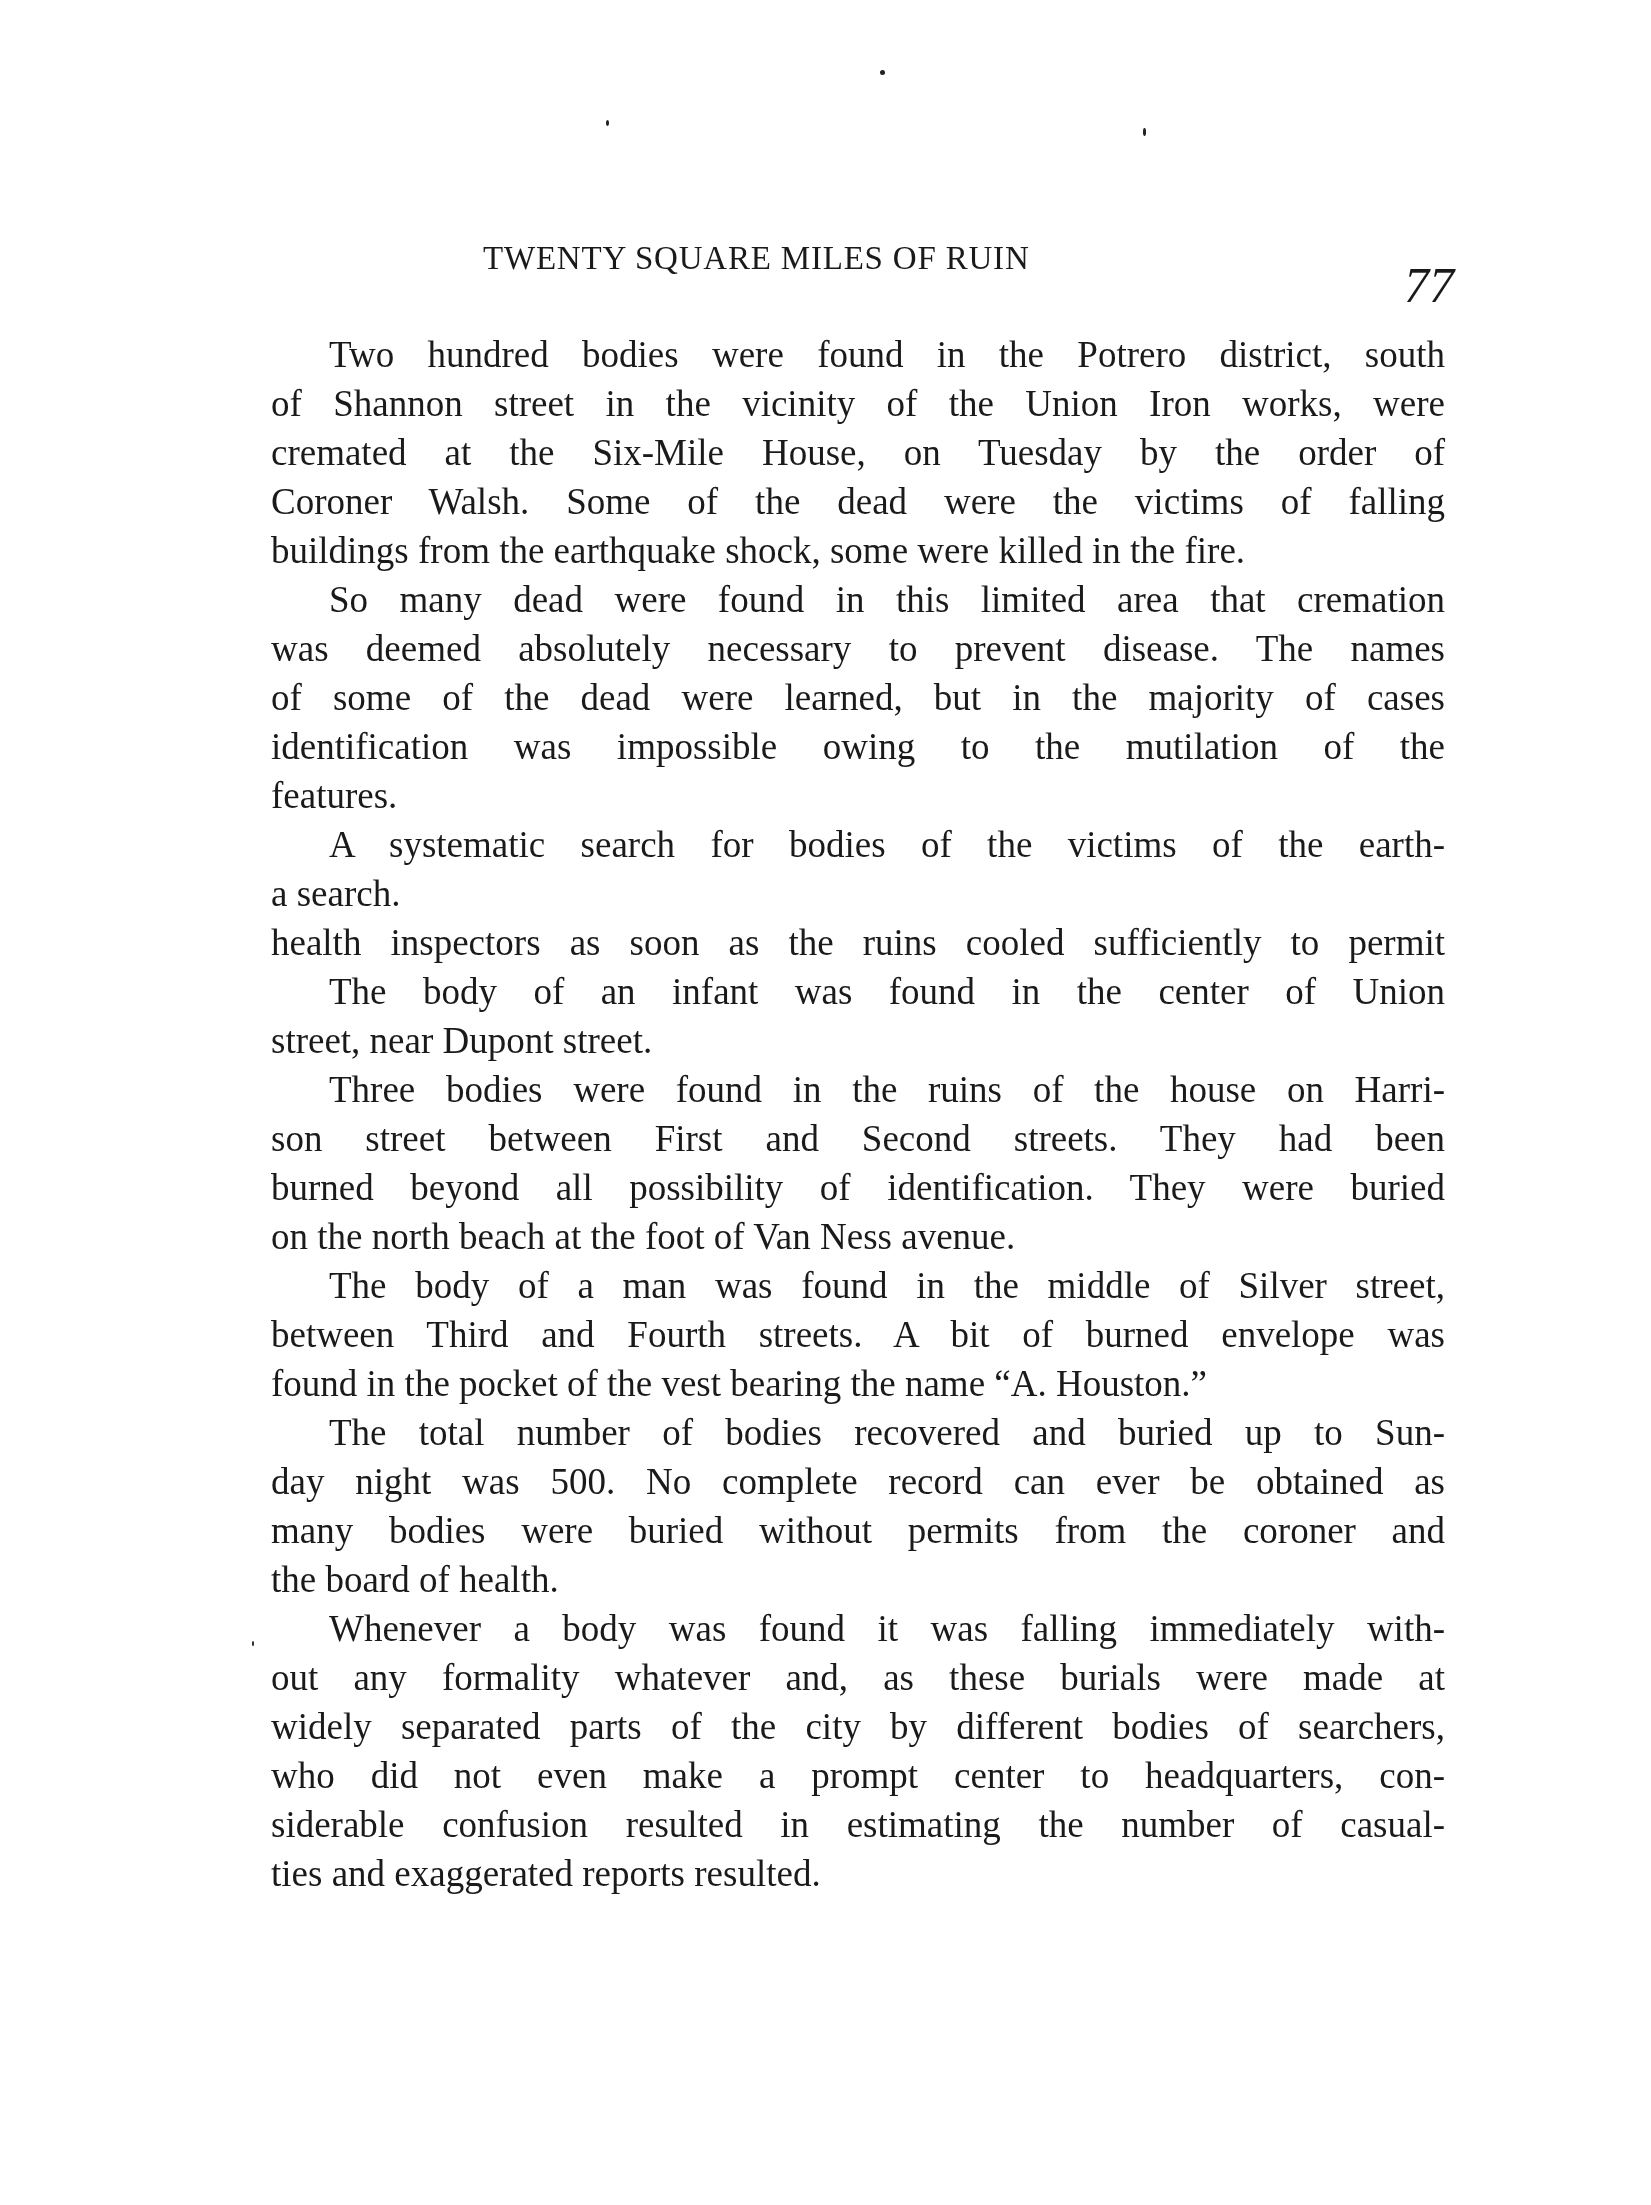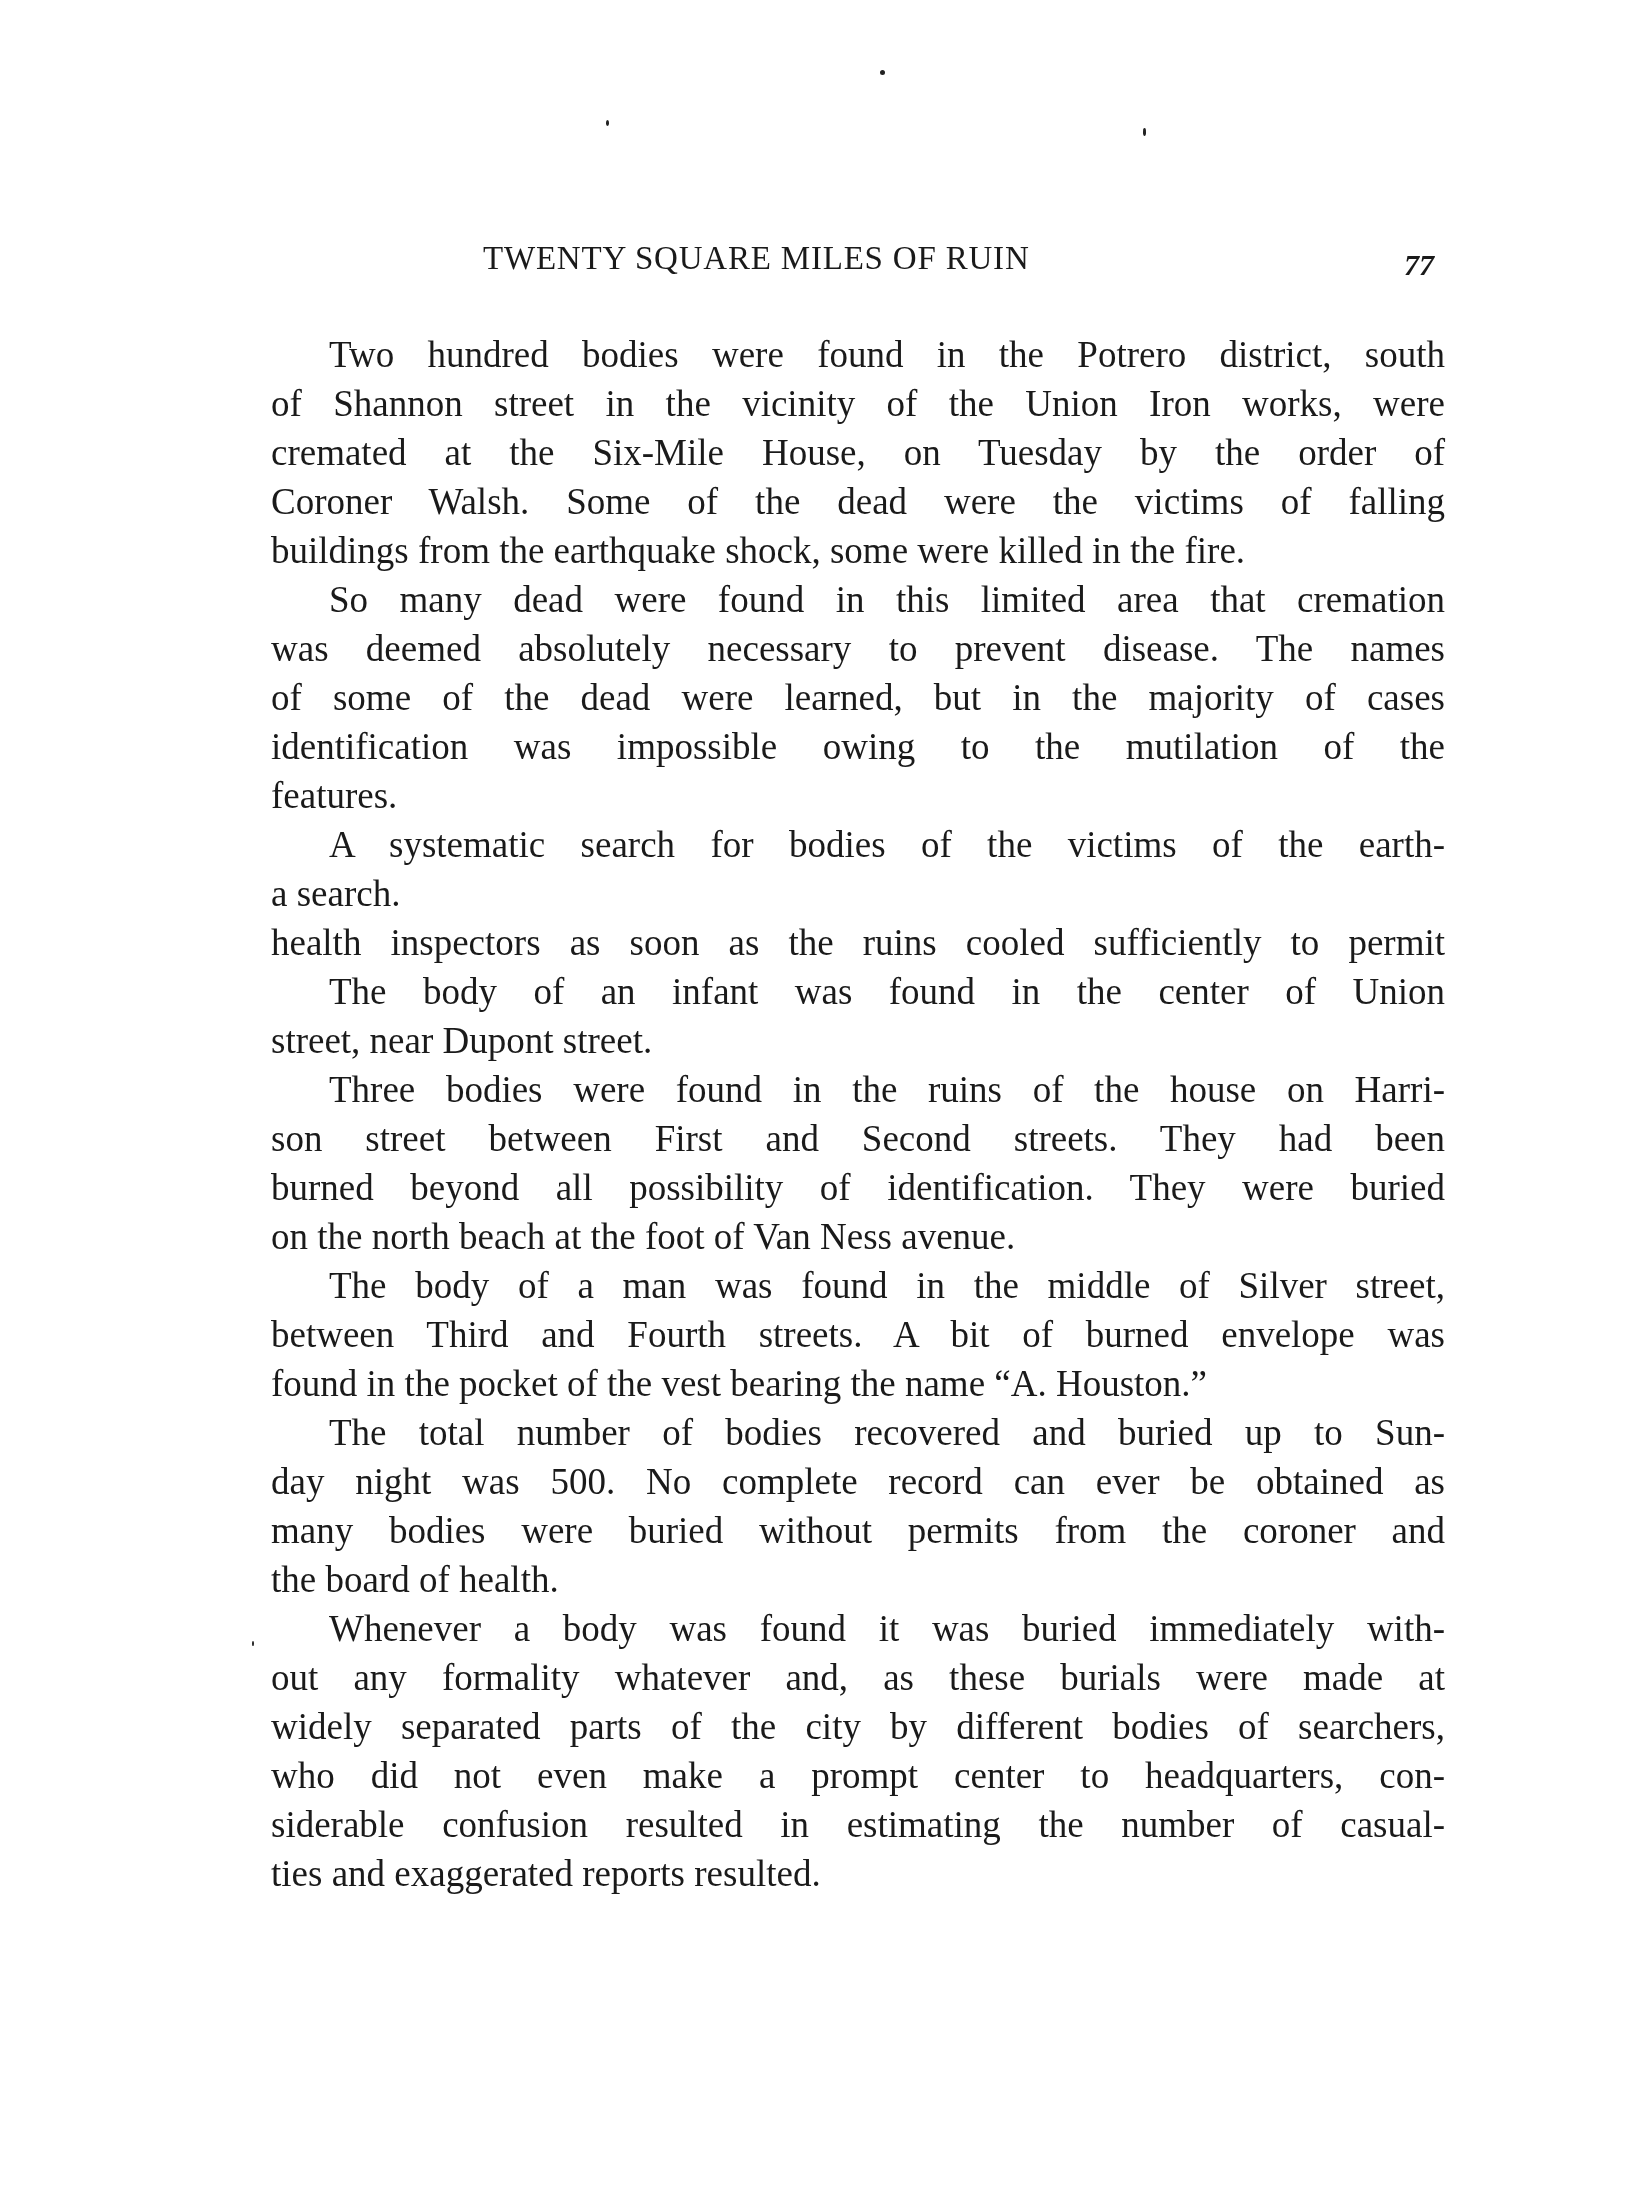--- a/index.html
+++ b/index.html
@@ -1,21 +1,21 @@
 <!DOCTYPE html>
 <html style="font-size:13.3px"><head>
 <meta charset="utf-8">
 <style>
   html, body { margin: 0; padding: 0; background: #ffffff; }
   body { width: 1652px; height: 2205px; position: relative; overflow: hidden;
          font-family: "Liberation Serif", "DejaVu Serif", serif; color: #1a1a1a; }
   .speck { position: absolute; background: #222; border-radius: 50%; }
   .running-head { position: absolute; top: 240px; left: 483px; font-size: 33px;
                   letter-spacing: 0.8px; white-space: nowrap; }
-  .folio { position: absolute; top: 248px; left: 1404px; font-size: 30px; font-style: italic; font-weight: bold; }
+  .folio { position: absolute; top: 256px; left: 1404px; font-size: 50px; font-style: italic; }
   .body-text { position: absolute; top: 330px; left: 271px; width: 1174px; font-size: 37px; }
   .line { height: 49px; line-height: 49px; white-space: nowrap; text-align: justify;
           text-align-last: justify; overflow: visible; }
   .line.first { text-indent: 58px; }
   .line.last { text-align-last: left; }
 </style>
 </head>
 <body>
 
 <div class="speck" style="left:880px;top:70px;width:5px;height:5px;"></div>
@@ -61,21 +61,21 @@
       <div class="line">between Third and Fourth streets.  A bit of burned envelope was</div>
       <div class="line last">found in the pocket of the vest bearing the name “A. Houston.”</div>
     </div>
     <div>
       <div class="line first">The total number of bodies recovered and buried up to Sun-</div>
       <div class="line">day night was 500.  No complete record can ever be obtained as</div>
       <div class="line">many bodies were buried without permits from the coroner and</div>
       <div class="line last">the board of health.</div>
     </div>
     <div>
-      <div class="line first">Whenever a body was found it was buried immediately with-</div>
+      <div class="line first">Whenever a body was found it was falling immediately with-</div>
       <div class="line">out any formality whatever and, as these burials were made at</div>
       <div class="line">widely separated parts of the city by different bodies of searchers,</div>
       <div class="line">who did not even make a prompt center to headquarters, con-</div>
       <div class="line">siderable confusion resulted in estimating the number of casual-</div>
       <div class="line last">ties and exaggerated reports resulted.</div>
     </div>
   </div>
 
 
 </body></html>

